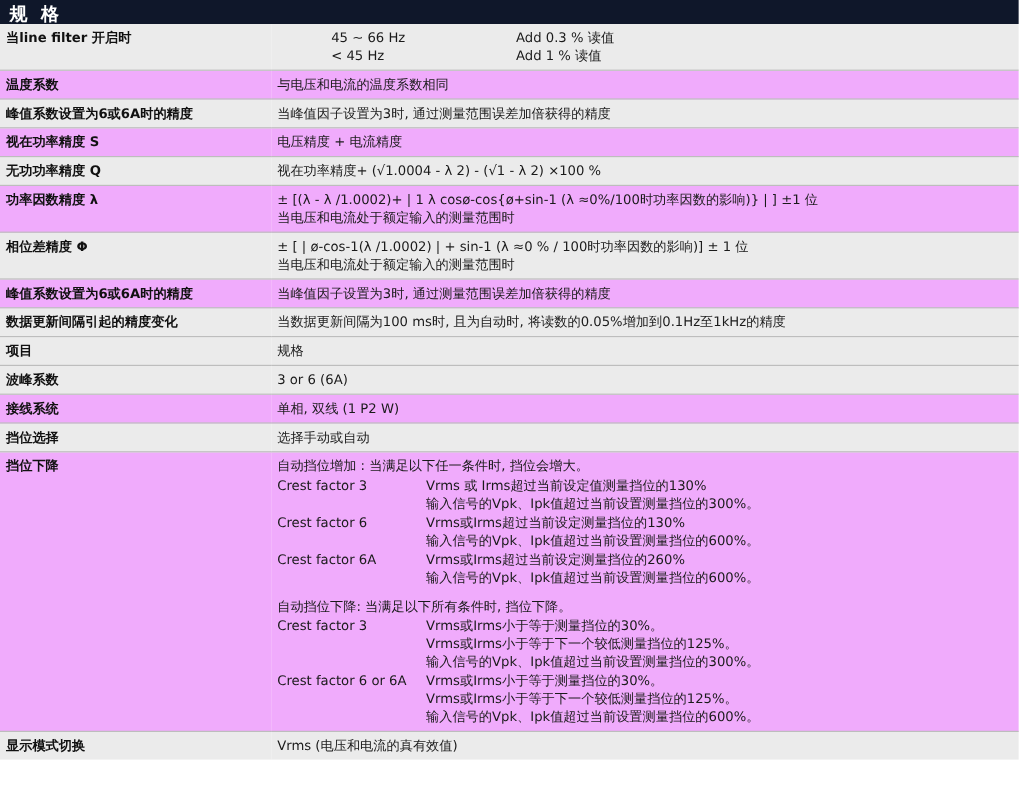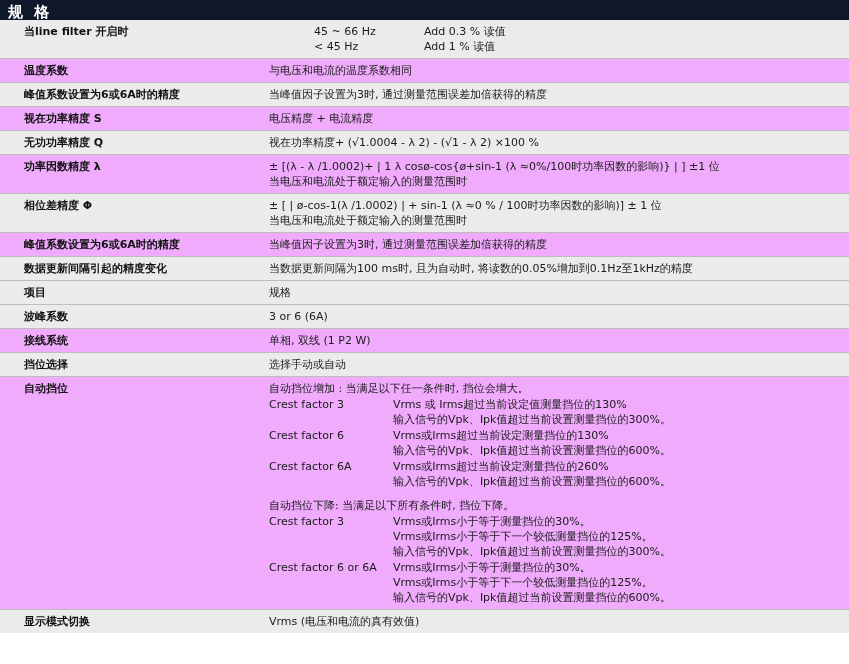--- a/index.html
+++ b/index.html
@@ -31,21 +31,21 @@
     box-sizing: border-box;
     line-height: 17px;
   }
   table.spec {
     border-collapse: collapse;
     width: 849px;
     table-layout: fixed;
   }
   table.spec td {
     vertical-align: top;
-    padding: 4px 6px 4px 24px;
+    padding: 4px 6px 4px 5px;
     line-height: 15px;
     font-size: 11px;
   }
   td.label {
     width: 215px;
     font-weight: bold;
     color: #111;
   }
   td.value {
     border-left: 0;
@@ -72,20 +72,21 @@
   .pair {
     display: flex;
   }
   .pair .c1 {
     width: 110px;
     flex: 0 0 110px;
     margin-left: 45px;
   }
   .pair .c2 {
     flex: 1 1 auto;
+    margin-left: 44px;
   }
   .crest {
     display: flex;
     margin-top: 1px;
   }
   .crest .ck {
     width: 124px;
     flex: 0 0 124px;
   }
   .crest .cv {
@@ -201,21 +202,21 @@
       </tr>
 
       <tr class="shaded rule">
         <td class="label">挡位选择</td>
         <td class="value">
           <span class="line">选择手动或自动</span>
         </td>
       </tr>
 
       <tr class="plain rule">
-        <td class="label">自动挡位</td>
+        <td class="label">挡位下降</td>
         <td class="value">
           <span class="line">自动挡位增加 : 当满足以下任一条件时, 挡位会增大。</span>
 
           <div class="crest">
             <span class="ck">Crest factor 3</span>
             <span class="cv">
               <span class="line">Vrms 或 Irms超过当前设定值测量挡位的130%</span>
               <span class="line">输入信号的Vpk、Ipk值超过当前设置测量挡位的300%。</span>
             </span>
           </div>

